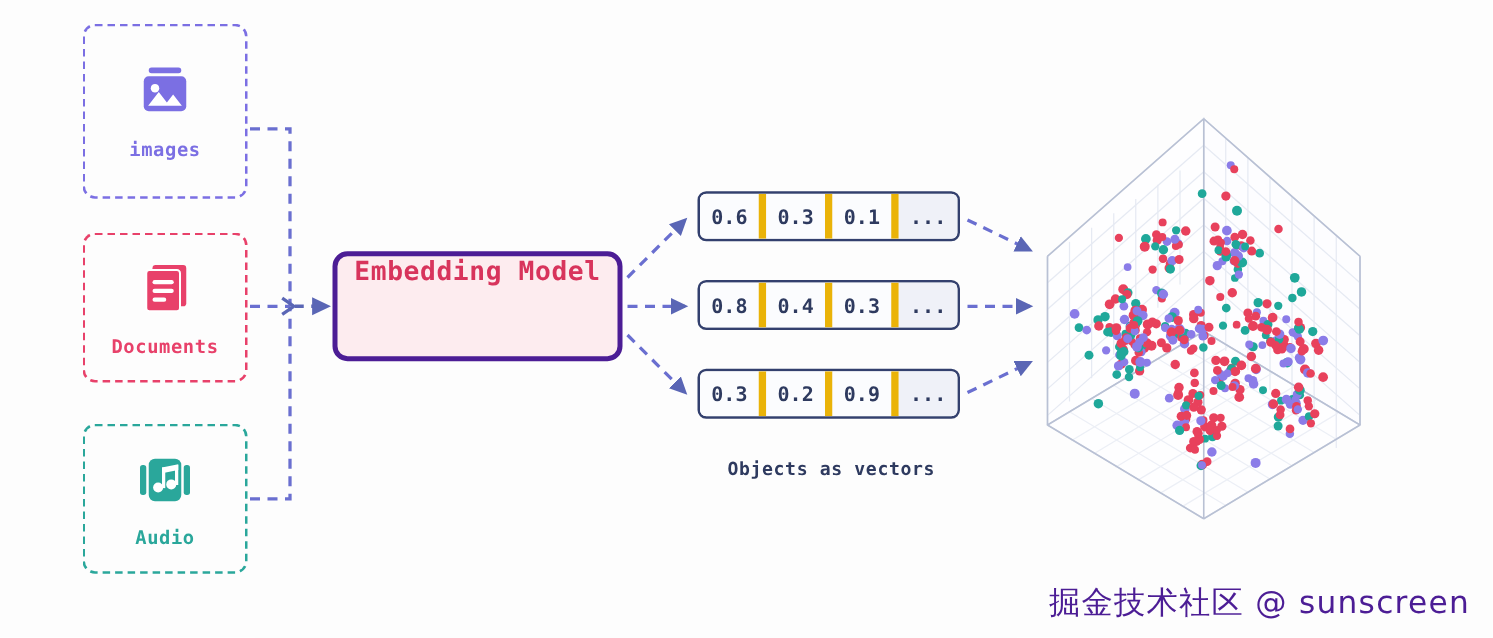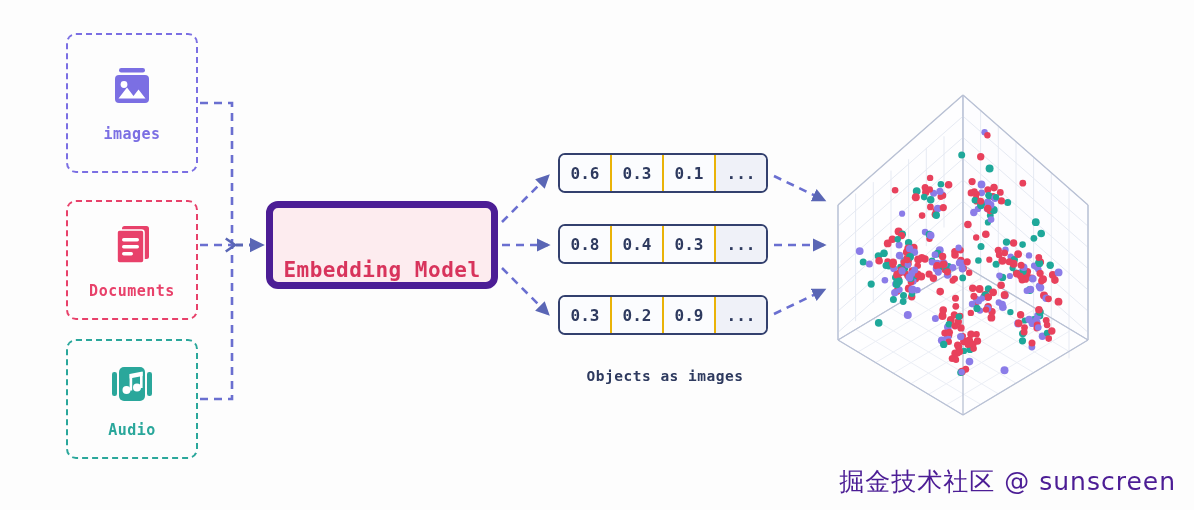--- a/index.html
+++ b/index.html
@@ -16,49 +16,49 @@
     position:absolute;box-sizing:border-box;
     border-style:dashed;border-width:2.5px;border-radius:10px;
     display:flex;flex-direction:column;align-items:center;justify-content:center;
     background:transparent;
   }
   .src-label{
     font-size:15px;letter-spacing:.5px;margin-top:12px;font-weight:600;
   }
   .icon-wrap{width:58px;height:50px;position:relative;}
 
-  #box-images{left:66px;top:33px;width:132px;height:140px;border-color:#7b6fe3;}
+  #box-images{left:66px;top:19px;width:132px;height:140px;border-color:#7b6fe3;}
   #box-images .src-label{color:#7b6fe3;}
-  #box-documents{left:66px;top:200px;width:132px;height:120px;border-color:#e8416a;}
+  #box-documents{left:66px;top:186px;width:132px;height:120px;border-color:#e8416a;}
   #box-documents .src-label{color:#e8416a;}
   #box-audio{left:66px;top:339px;width:132px;height:120px;border-color:#2aa79b;}
   #box-audio .src-label{color:#2aa79b;}
 
   
   #embedding-model{
     position:absolute;left:266px;top:201px;width:232px;height:88px;
-    box-sizing:border-box;border:7px solid #4c1d95;border-radius:12px;
+    box-sizing:border-box;border:4px solid #4c1d95;border-radius:12px;
     background:#fdecef;
-    display:flex;align-items:flex-end;justify-content:center;
+    display:flex;align-items:flex-start;justify-content:center;
     color:#d8345c;font-size:21px;font-weight:700;letter-spacing:.5px;
   }
 
   
   .vector-row{
     position:absolute;display:flex;box-sizing:border-box;
     border:2px solid #33406e;border-radius:7px;overflow:hidden;background:#f7f8fc;
     height:40px;width:210px;
   }
   #vector-row-0{left:558px;top:153px;}
   #vector-row-1{left:558px;top:224px;}
   #vector-row-2{left:558px;top:295px;}
   .vcell{
     flex:1;display:flex;align-items:center;justify-content:center;
     font-size:16px;color:#2e3a5f;font-weight:600;
-    border-right:2px solid #eab308;background:#fbfcfe;
+    border-right:6px solid #eab308;background:#fbfcfe;
   }
   .vcell:last-child{border-right:none;background:#eff1f8;}
 
   #vectors-caption{
     position:absolute;left:558px;top:368px;width:214px;text-align:center;
     font-size:14.5px;color:#2e3a5f;font-weight:700;letter-spacing:.5px;
   }
 
   
   #watermark{
@@ -609,17 +609,17 @@
     <div class="vcell">0.3</div>
     <div class="vcell">...</div>
   </div>
   <div class="vector-row" id="vector-row-2">
     <div class="vcell">0.3</div>
     <div class="vcell">0.2</div>
     <div class="vcell">0.9</div>
     <div class="vcell">...</div>
   </div>
 
-  <div id="vectors-caption">Objects as images</div>
+  <div id="vectors-caption">Objects as vectors</div>
 
   <div id="watermark">掘金技术社区 @ sunscreen</div>
 
 </div>
 
 </body></html>

